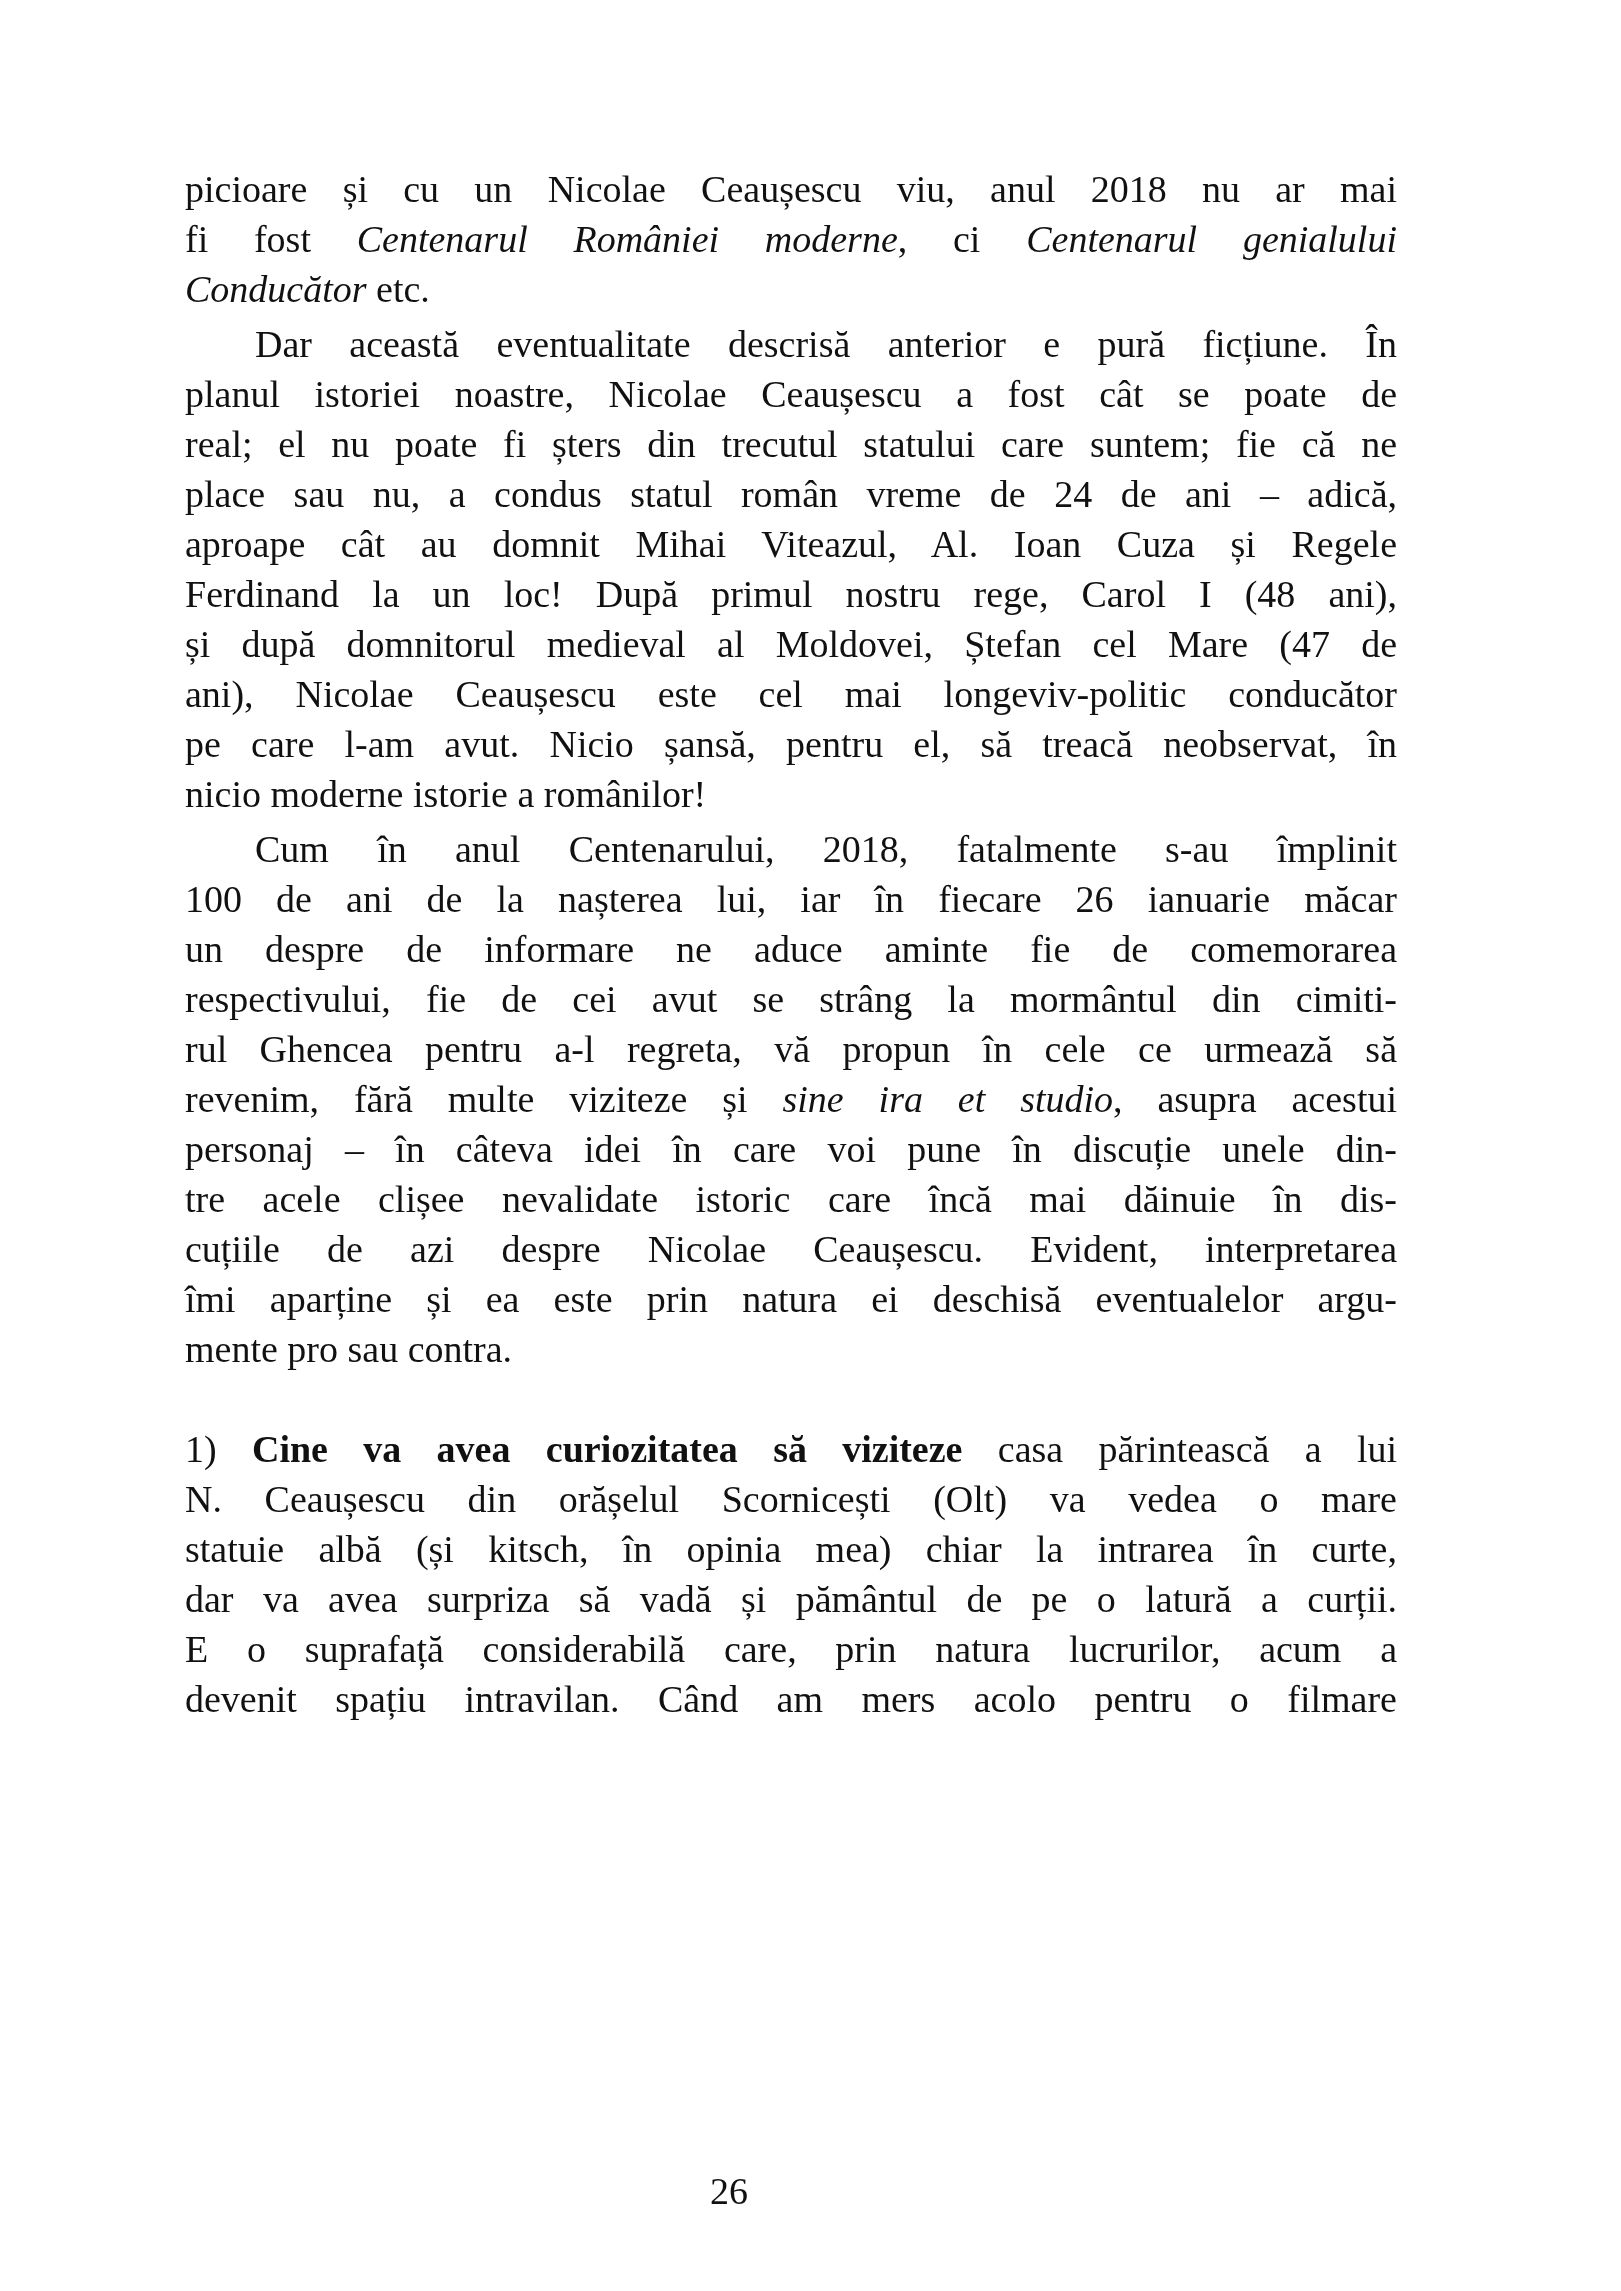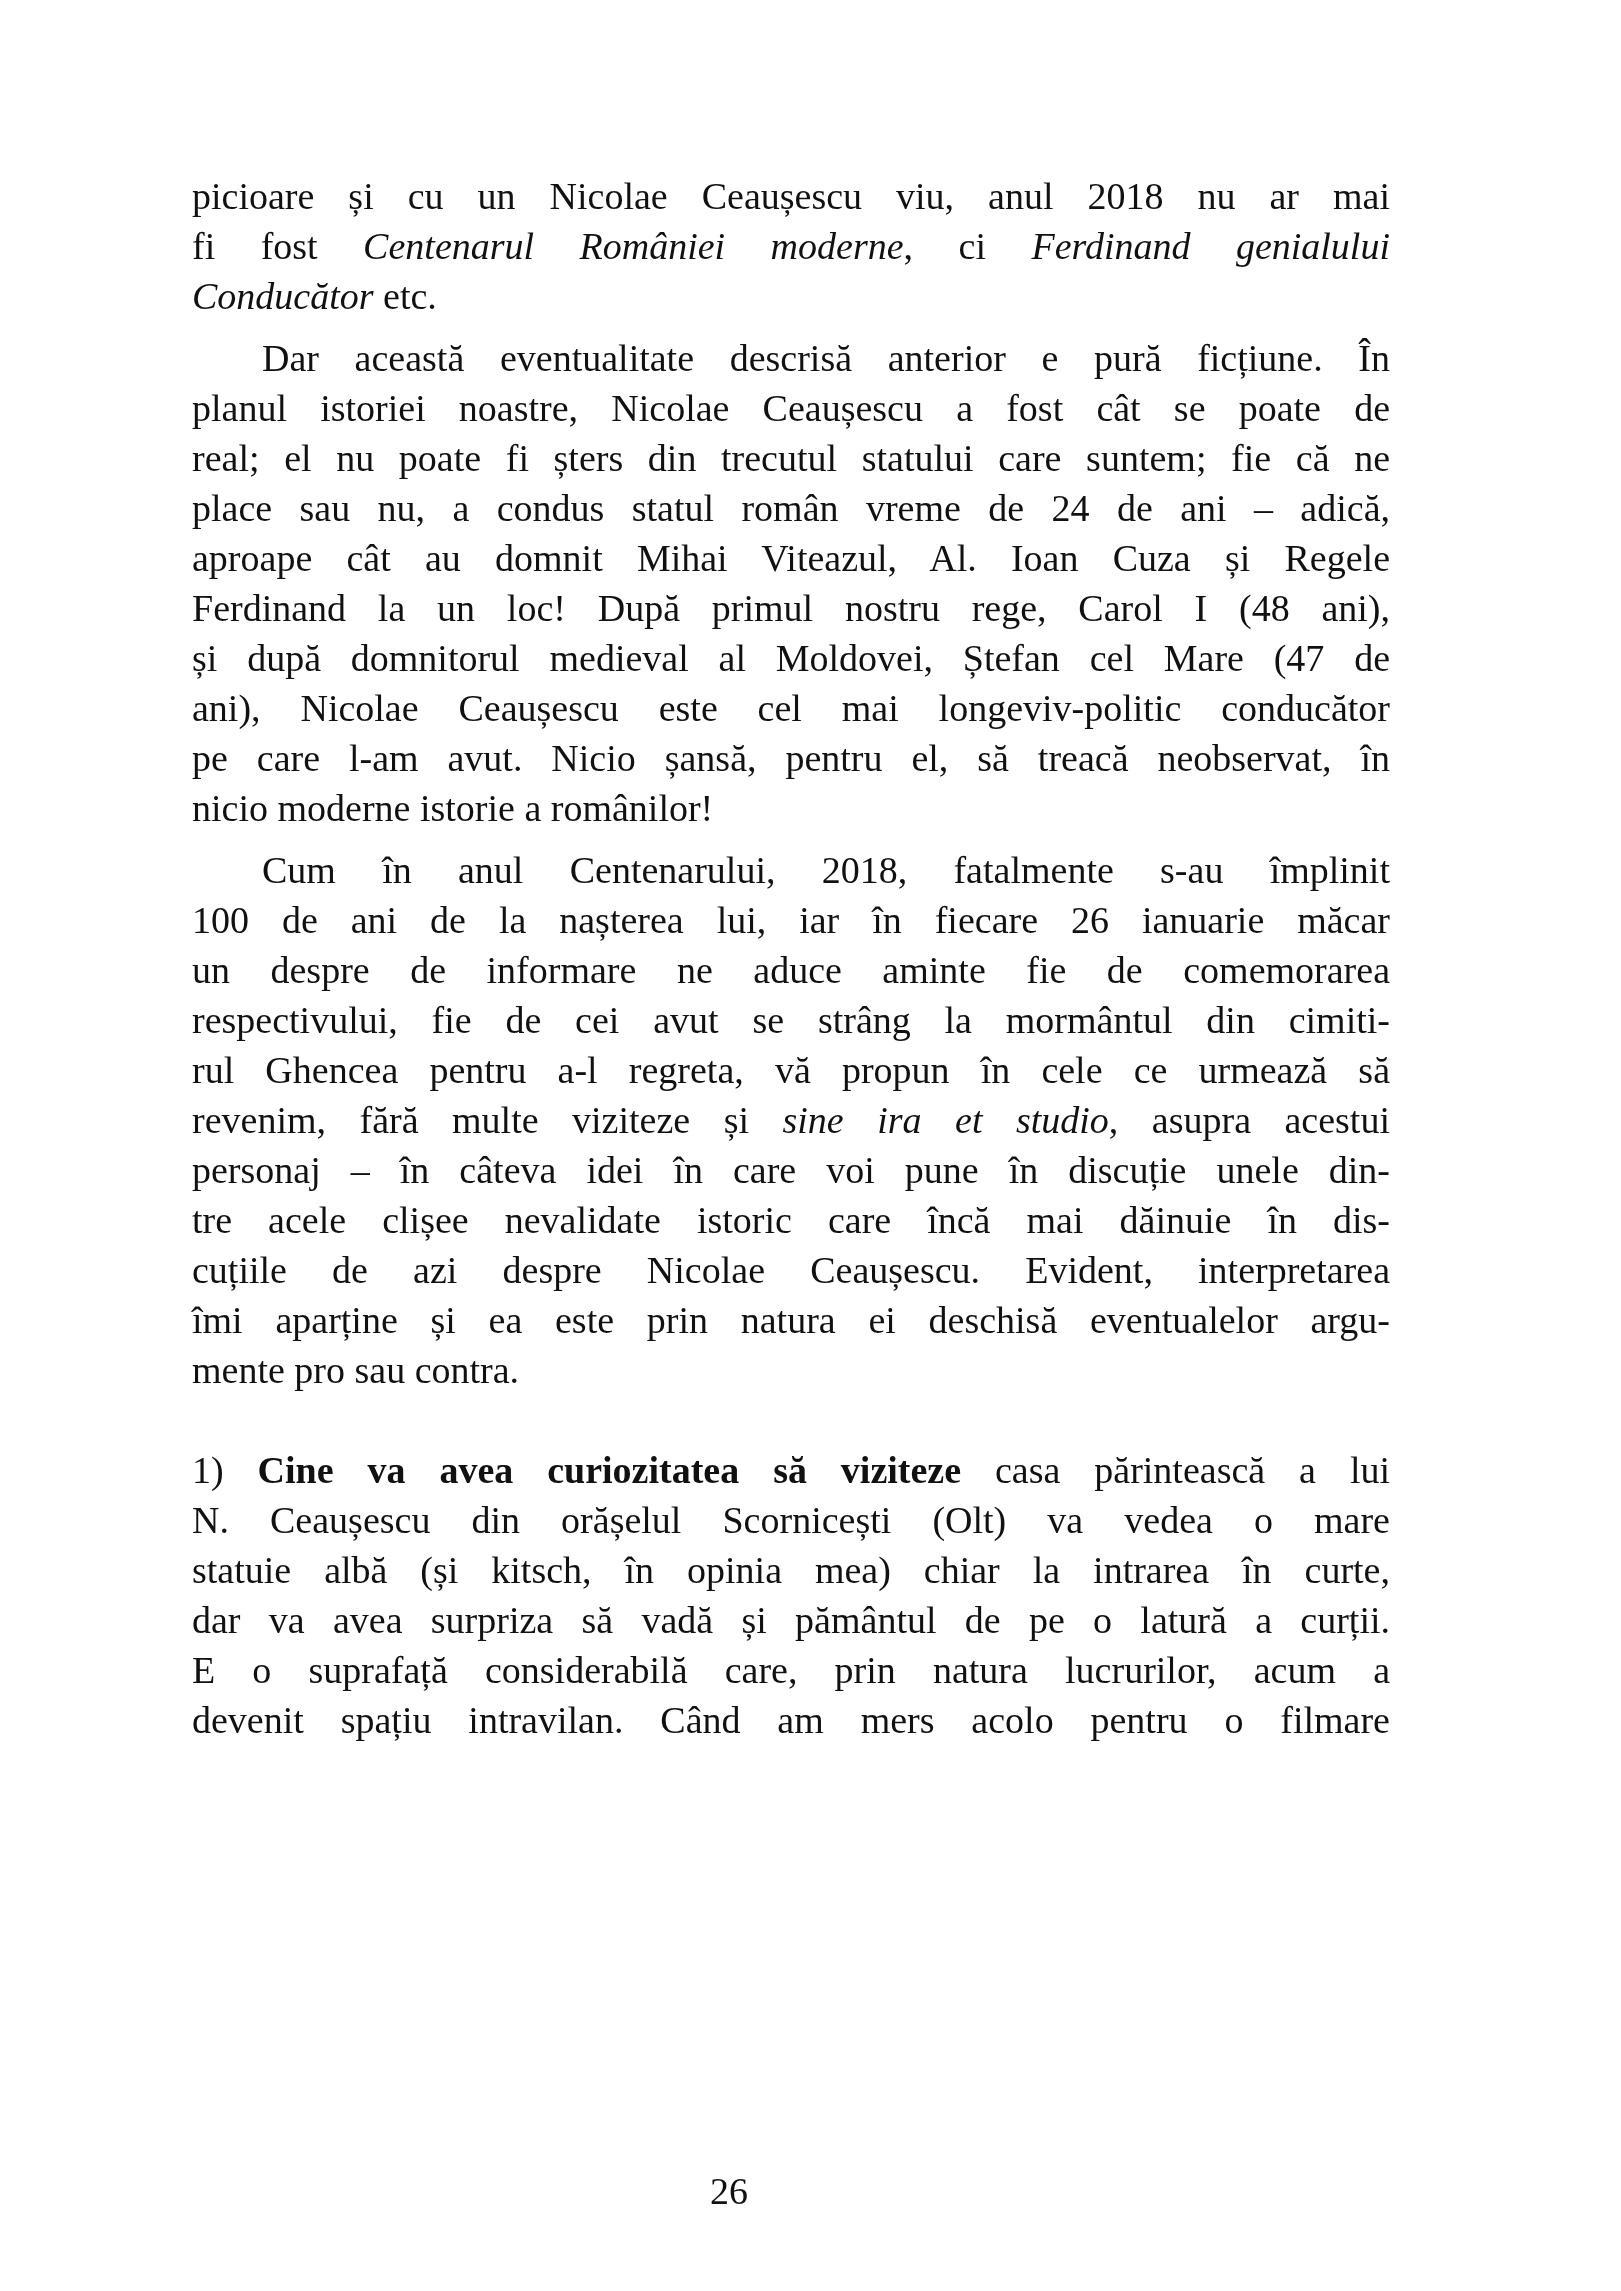--- a/index.html
+++ b/index.html
@@ -19,21 +19,21 @@
       top: 159px;
       width: 1222px;
       font-family: "Liberation Serif", "DejaVu Serif", serif;
       font-size: 38px;
       line-height: 50px;
       color: #111111;
       text-align: justify;
       hyphens: manual;
     }
     .page p {
-      margin: 12px;
+      margin: 5px;
     }
     .gap {
       margin-top: 50px !important;
     }
     .line {
       display: block;
       text-align: justify;
       text-align-last: justify;
       white-space: nowrap;
       overflow: visible;
@@ -56,21 +56,21 @@
       font-size: 38px;
       color: #111111;
     }
   </style>
 </head>
 <body>
 
 <div class="page" id="page-body">
     <p>
       <span class="line"><span>picioare și cu un Nicolae Ceaușescu viu, anul 2018 nu ar mai</span></span>
-      <span class="line"><span>fi fost </span><em>Centenarul României moderne</em><span>, ci </span><em>Ferdinand genialului</em></span>
+      <span class="line"><span>fi fost </span><em>Centenarul României moderne</em><span>, ci </span><em>Centenarul genialului</em></span>
       <span class="line last"><em>Conducător</em><span> etc.</span></span>
     </p>
     <p>
       <span class="line first-indent"><span>Dar această eventualitate descrisă anterior e pură ficțiune. În</span></span>
       <span class="line"><span>planul istoriei noastre, Nicolae Ceaușescu a fost cât se poate de</span></span>
       <span class="line"><span>real; el nu poate fi șters din trecutul statului care suntem; fie că ne</span></span>
       <span class="line"><span>place sau nu, a condus statul român vreme de 24 de ani – adică,</span></span>
       <span class="line"><span>aproape cât au domnit Mihai Viteazul, Al. Ioan Cuza și Regele</span></span>
       <span class="line"><span>Ferdinand la un loc! După primul nostru rege, Carol I (48 ani),</span></span>
       <span class="line"><span>și după domnitorul medieval al Moldovei, Ștefan cel Mare (47 de</span></span>

